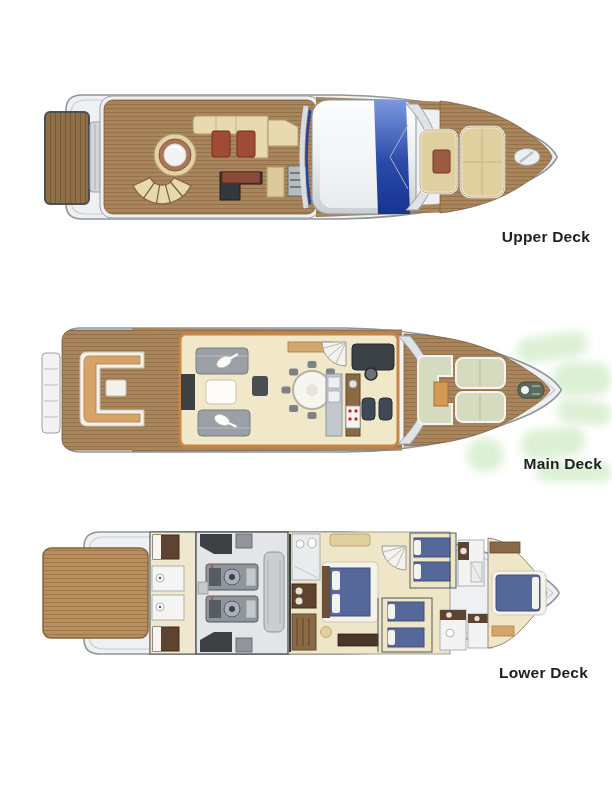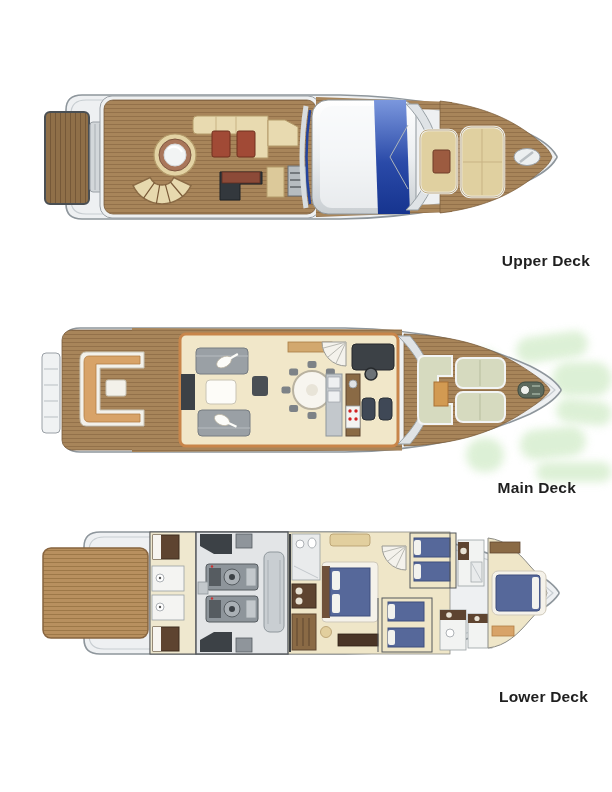--- a/index.html
+++ b/index.html
@@ -3,21 +3,21 @@
 <meta charset="utf-8">
 <style>
   html,body{margin:0;padding:0;}
   body{
     width:612px;height:792px;position:relative;background:#ffffff;overflow:hidden;
     font-family:"Liberation Sans", sans-serif;
   }
   .deck-section{position:absolute;left:0;width:612px;z-index:1;}
   .deck-label{
     position:absolute;z-index:2;font-weight:700;font-size:15.5px;color:#1f1f1f;
-    letter-spacing:.2px;white-space:nowrap;margin-top:24px;
+    letter-spacing:.2px;white-space:nowrap;
   }
   .wm-blob{position:absolute;background:#d7eecf;filter:blur(4px);border-radius:50px;z-index:0;opacity:.85;}
   svg{display:block;}
 </style>
 </head>
 <body>
 
 <div class="wm-blob" style="left:516px;top:334px;width:72px;height:26px;transform:rotate(-8deg);"></div>
 <div class="wm-blob" style="left:468px;top:350px;width:30px;height:42px;transform:rotate(18deg);"></div>
 <div class="wm-blob" style="left:552px;top:362px;width:60px;height:34px;"></div>
@@ -236,21 +236,21 @@
     <line x1="480" y1="76" x2="480" y2="102" stroke="#b7bd9e" stroke-width="1"></line>
   </g>
   <g>
     <rect x="518" y="64" width="26" height="16" rx="7" fill="#5d6b5e" stroke="#3e4a40" stroke-width="1"></rect>
     <circle cx="525" cy="72" r="4.5" fill="#f0f2ee" stroke="#3e4a40" stroke-width="0.8"></circle>
     <line x1="532" y1="68" x2="540" y2="68" stroke="#9fae9f" stroke-width="1.5"></line>
     <line x1="532" y1="76" x2="540" y2="76" stroke="#9fae9f" stroke-width="1.5"></line>
   </g>
 </svg>
 </div>
-<div class="deck-label" style="top:455px;right:36px;">Main Deck</div>
+<div class="deck-label" style="top:455px;right:10px;">Main Deck</div>
 
 <div class="deck-section" style="top:518px;height:150px;">
 <svg width="612" height="150" viewBox="0 0 612 150">
   <defs>
     <pattern id="teakL" patternUnits="userSpaceOnUse" width="10" height="4">
       <rect width="10" height="4" fill="#b8905f"></rect>
           <line x1="0" y1="0.5" x2="10" y2="0.5" stroke="#9d7848" stroke-width="1"></line>
     </pattern>
   </defs>
 

